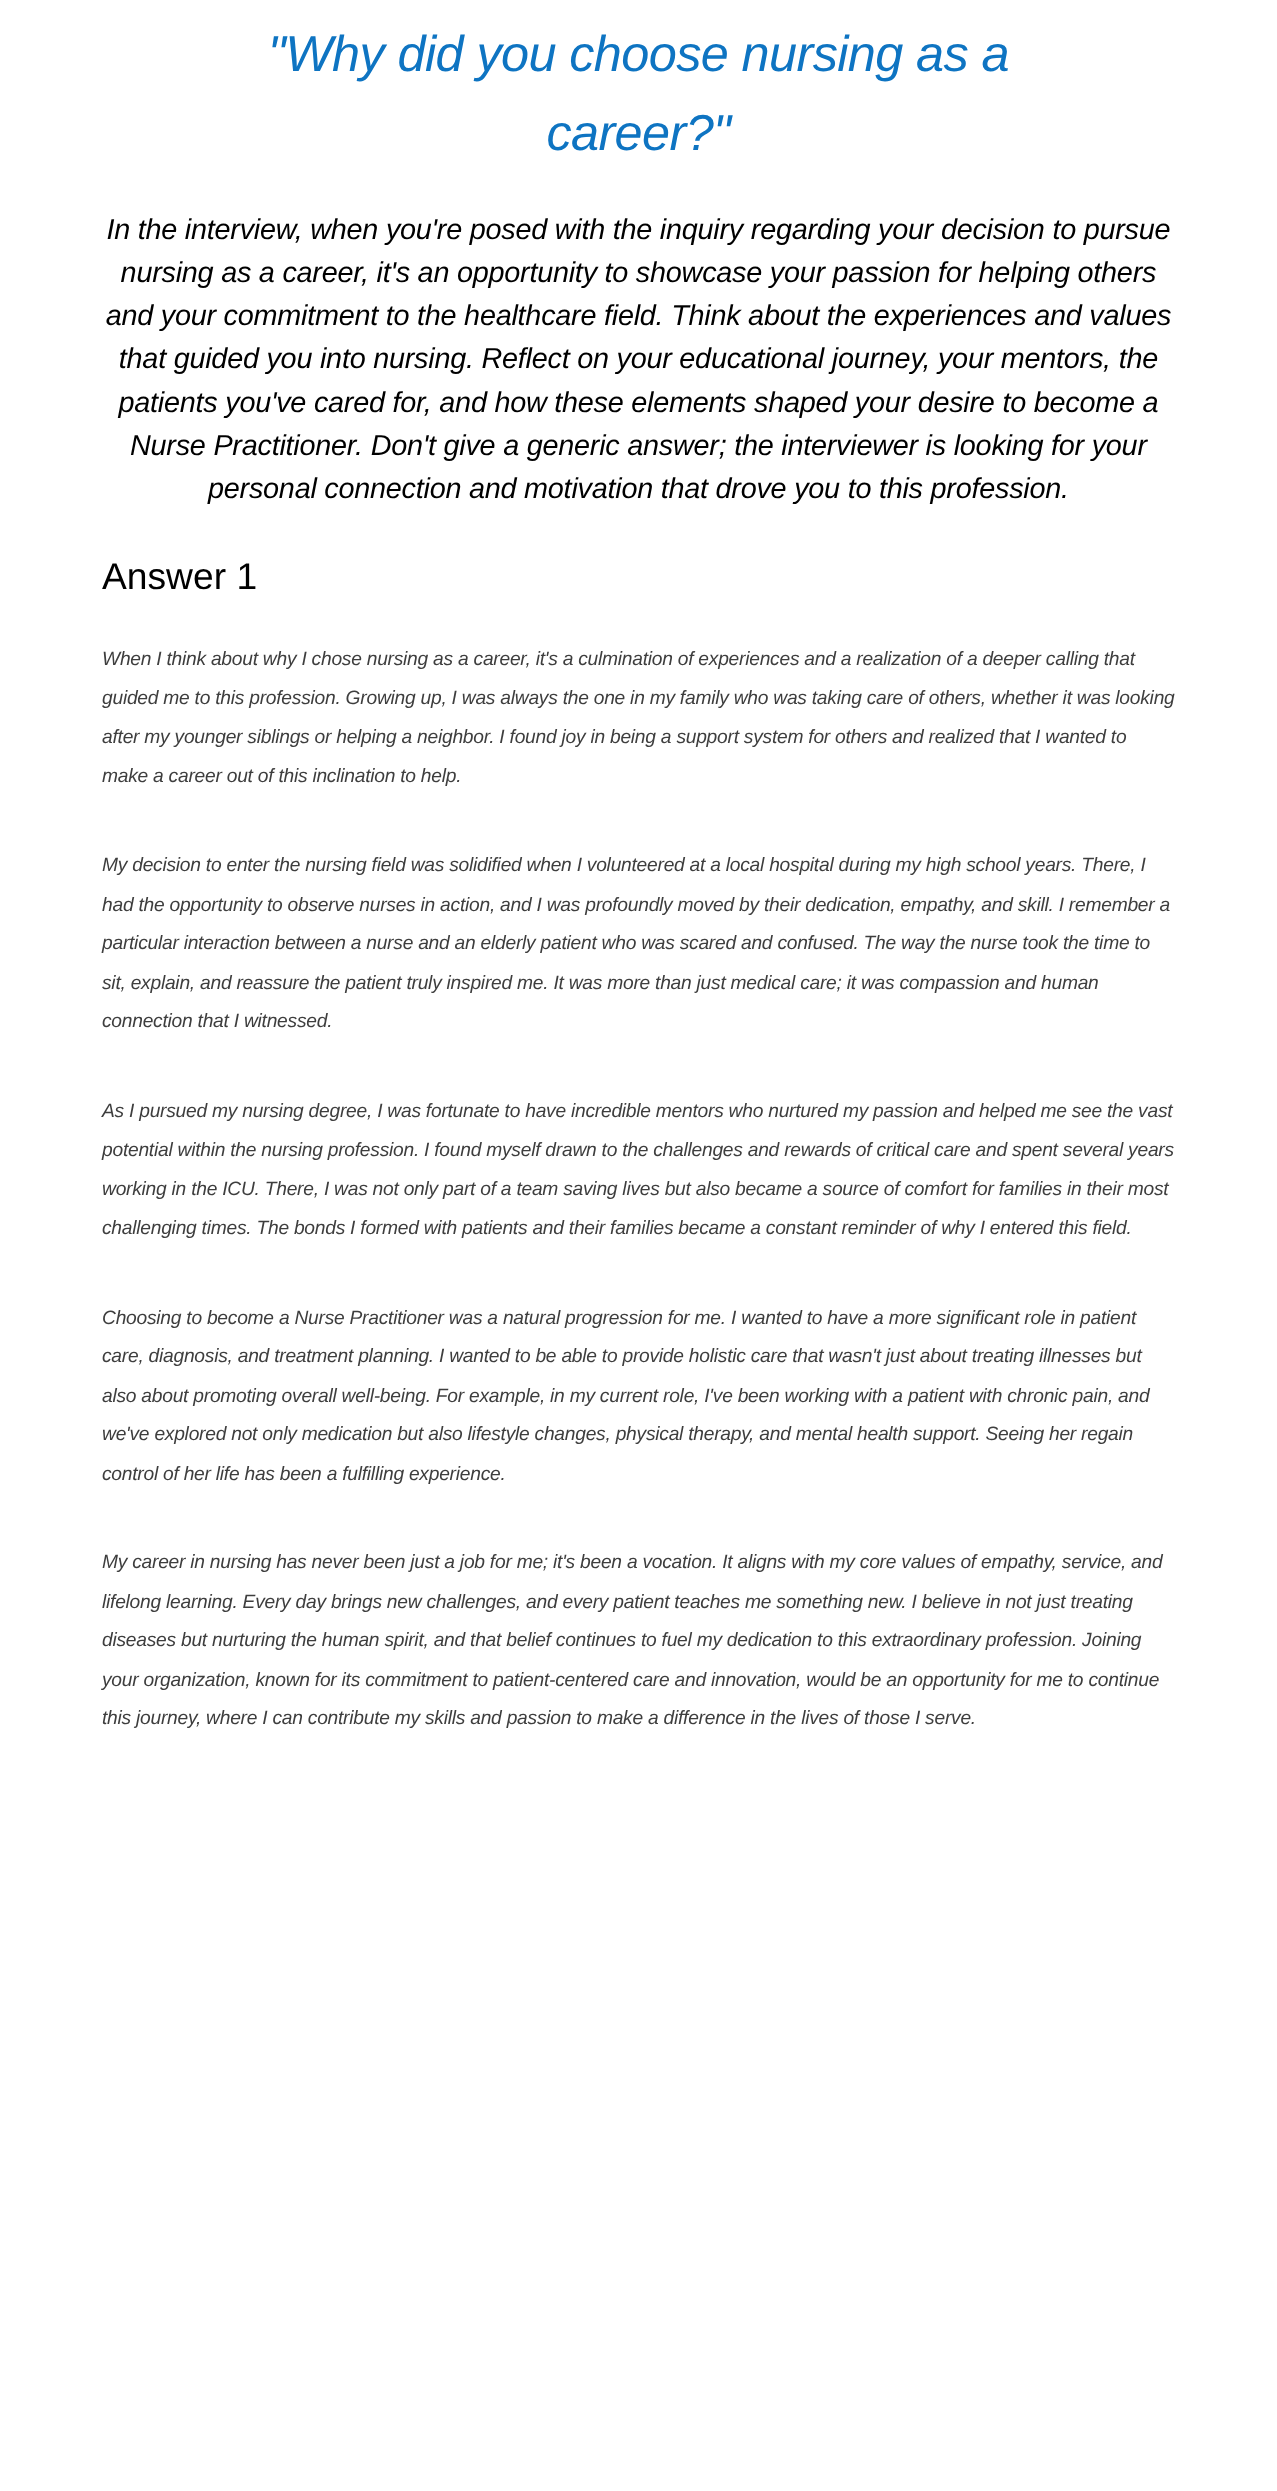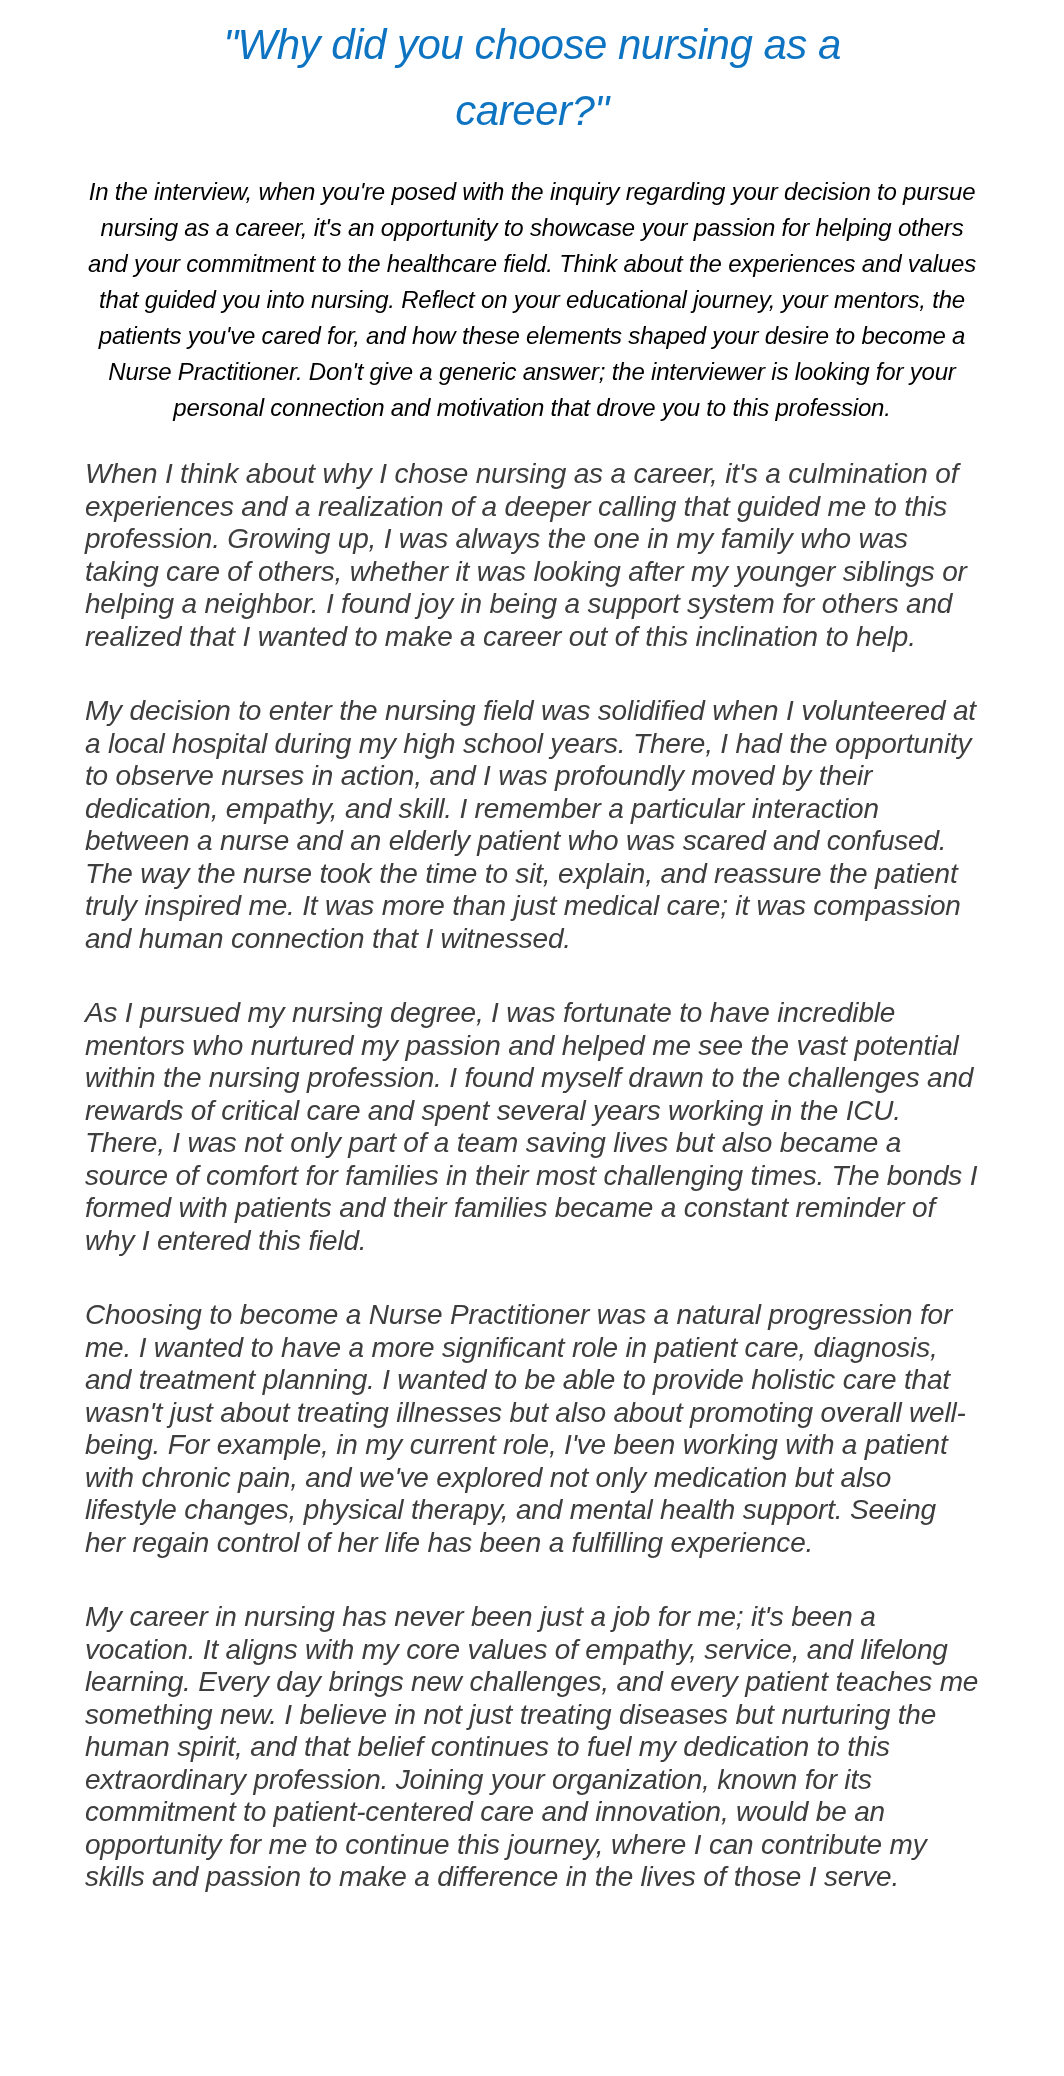--- a/index.html
+++ b/index.html
@@ -42,40 +42,41 @@
     font-size: 31px;
     line-height: 42px;
     font-weight: 400;
     color: #000000;
   }
   .answer-body {
     margin-top: 32px;
   }
   .answer-body p {
     margin: 0 0 42px 0;
-    font-size: 28px;
+    font-size: 16px;
     line-height: 32.5px;
     font-style: italic;
     color: #3e3e3e;
     letter-spacing: -0.2px;
     text-align: left;
   }
   .answer-body p:last-child {
     margin-bottom: 0;
   }
 </style>
 </head>
 <body>
 
 <div class="page">
 
   <h1 class="doc-title">"Why did you choose nursing as a career?"</h1>
 
   <p class="intro">In the interview, when you're posed with the inquiry regarding your decision to pursue nursing as a career, it's an opportunity to showcase your passion for helping others and your commitment to the healthcare field. Think about the experiences and values that guided you into nursing. Reflect on your educational journey, your mentors, the patients you've cared for, and how these elements shaped your desire to become a Nurse Practitioner. Don't give a generic answer; the interviewer is looking for your personal connection and motivation that drove you to this profession.</p>
 
+  <h2 class="answer-heading">Answer 1</h2>
 
   <div class="answer-body">
     <p>When I think about why I chose nursing as a career, it's a culmination of experiences and a realization of a deeper calling that guided me to this profession. Growing up, I was always the one in my family who was taking care of others, whether it was looking after my younger siblings or helping a neighbor. I found joy in being a support system for others and realized that I wanted to make a career out of this inclination to help.</p>
     <p>My decision to enter the nursing field was solidified when I volunteered at a local hospital during my high school years. There, I had the opportunity to observe nurses in action, and I was profoundly moved by their dedication, empathy, and skill. I remember a particular interaction between a nurse and an elderly patient who was scared and confused. The way the nurse took the time to sit, explain, and reassure the patient truly inspired me. It was more than just medical care; it was compassion and human connection that I witnessed.</p>
     <p>As I pursued my nursing degree, I was fortunate to have incredible mentors who nurtured my passion and helped me see the vast potential within the nursing profession. I found myself drawn to the challenges and rewards of critical care and spent several years working in the ICU. There, I was not only part of a team saving lives but also became a source of comfort for families in their most challenging times. The bonds I formed with patients and their families became a constant reminder of why I entered this field.</p>
     <p>Choosing to become a Nurse Practitioner was a natural progression for me. I wanted to have a more significant role in patient care, diagnosis, and treatment planning. I wanted to be able to provide holistic care that wasn't just about treating illnesses but also about promoting overall well-being. For example, in my current role, I've been working with a patient with chronic pain, and we've explored not only medication but also lifestyle changes, physical therapy, and mental health support. Seeing her regain control of her life has been a fulfilling experience.</p>
     <p>My career in nursing has never been just a job for me; it's been a vocation. It aligns with my core values of empathy, service, and lifelong learning. Every day brings new challenges, and every patient teaches me something new. I believe in not just treating diseases but nurturing the human spirit, and that belief continues to fuel my dedication to this extraordinary profession. Joining your organization, known for its commitment to patient-centered care and innovation, would be an opportunity for me to continue this journey, where I can contribute my skills and passion to make a difference in the lives of those I serve.</p>
   </div>
 
 </div>

